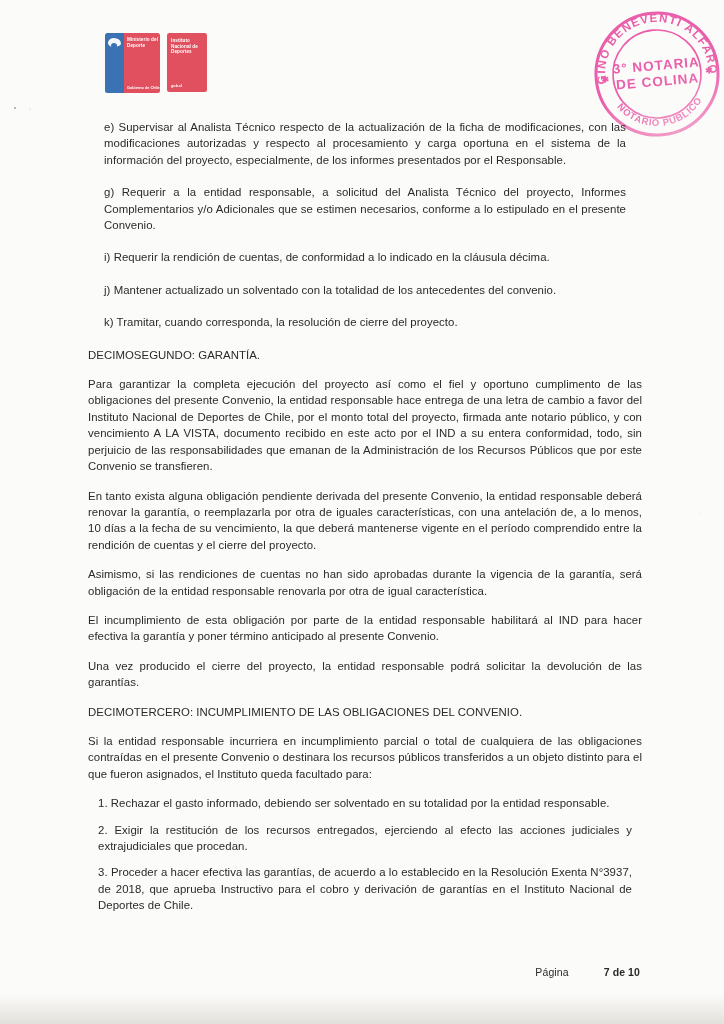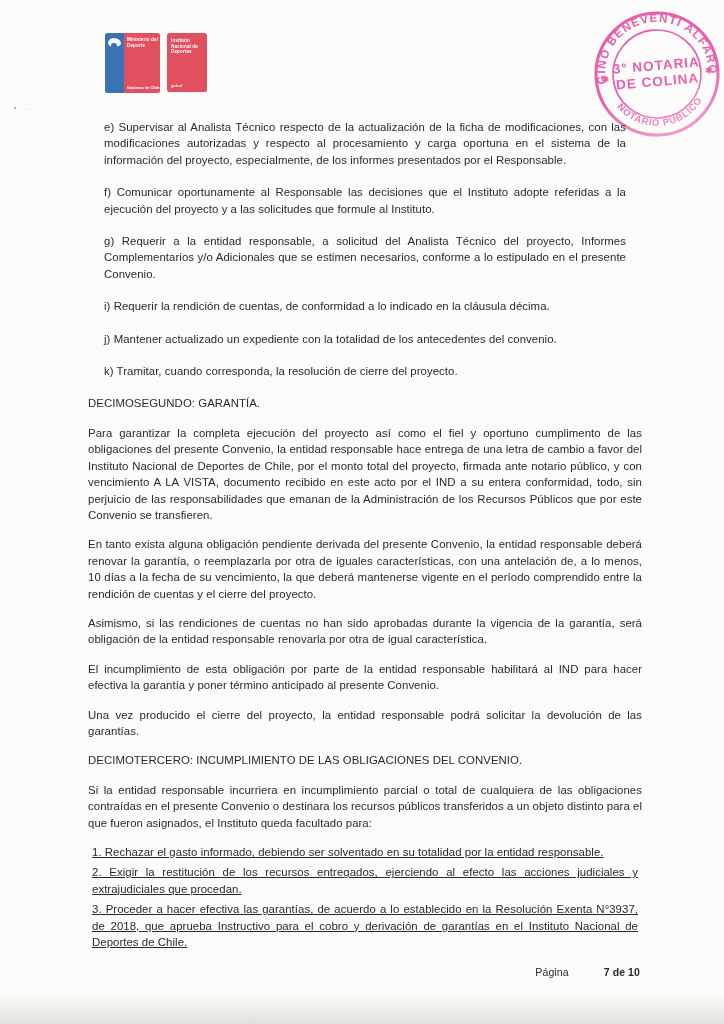--- a/index.html
+++ b/index.html
@@ -84,21 +84,21 @@
   
   .content{
     position:absolute;left:88px;top:103px;width:554px;
     color:var(--ink);font-size:11.4px;line-height:16.4px;
     text-align:justify;letter-spacing:.05px;
   }
   .content p{margin:0 0 13px;}
   .clauses p{margin:16px;}
   .clauses{margin-bottom:13px;}
   .heading{margin:0 0 13px;text-transform:none;}
-  .numbered p{margin:4px;text-decoration:underline;}
+  .numbered p{margin:10px;}
   .page-footer{
     position:absolute;right:84px;top:966px;
     color:var(--ink);font-size:10.5px;letter-spacing:.1px;
   }
   .page-footer .bold{font-weight:bold;margin-left:32px;}
 </style>
 </head>
 <body>
 
 <div class="specks"></div>
@@ -144,24 +144,23 @@
       <text x="66" y="62" font-size="13.5" letter-spacing="1" text-anchor="middle">3° NOTARIA</text>
       <text x="66" y="78" font-size="13.5" letter-spacing="1" text-anchor="middle">DE COLINA</text>
     </g>
   </svg>
 </div>
 
 <div class="content">
 
   <div class="clauses">
     <p>e) Supervisar al Analista Técnico respecto de la actualización de la ficha de modificaciones, con las modificaciones autorizadas y respecto al procesamiento y carga oportuna en el sistema de la información del proyecto, especialmente, de los informes presentados por el Responsable.</p>
-    <p>f) Comunicar oportunamente al Responsable las decisiones que el Instituto adopte referidas a la ejecución del proyecto y a las solicitudes que formule al Instituto.</p>
     <p>g) Requerir a la entidad responsable, a solicitud del Analista Técnico del proyecto, Informes Complementarios y/o Adicionales que se estimen necesarios, conforme a lo estipulado en el presente Convenio.</p>
     <p>i) Requerir la rendición de cuentas, de conformidad a lo indicado en la cláusula décima.</p>
-    <p>j) Mantener actualizado un expediente con la totalidad de los antecedentes del convenio.</p>
+    <p>j) Mantener actualizado un solventado con la totalidad de los antecedentes del convenio.</p>
     <p>k) Tramitar, cuando corresponda, la resolución de cierre del proyecto.</p>
   </div>
 
   <p class="heading">DECIMOSEGUNDO: GARANTÍA.</p>
   <p>Para garantizar la completa ejecución del proyecto así como el fiel y oportuno cumplimento de las obligaciones del presente Convenio, la entidad responsable hace entrega de una letra de cambio a favor del Instituto Nacional de Deportes de Chile, por el monto total del proyecto, firmada ante notario público, y con vencimiento A LA VISTA, documento recibido en este acto por el IND a su entera conformidad, todo, sin perjuicio de las responsabilidades que emanan de la Administración de los Recursos Públicos que por este Convenio se transfieren.</p>
   <p>En tanto exista alguna obligación pendiente derivada del presente Convenio, la entidad responsable deberá renovar la garantía, o reemplazarla por otra de iguales características, con una antelación de, a lo menos, 10 días a la fecha de su vencimiento, la que deberá mantenerse vigente en el período comprendido entre la rendición de cuentas y el cierre del proyecto.</p>
   <p>Asimismo, si las rendiciones de cuentas no han sido aprobadas durante la vigencia de la garantía, será obligación de la entidad responsable renovarla por otra de igual característica.</p>
   <p>El incumplimiento de esta obligación por parte de la entidad responsable habilitará al IND para hacer efectiva la garantía y poner término anticipado al presente Convenio.</p>
   <p>Una vez producido el cierre del proyecto, la entidad responsable podrá solicitar la devolución de las garantías.</p>
 

